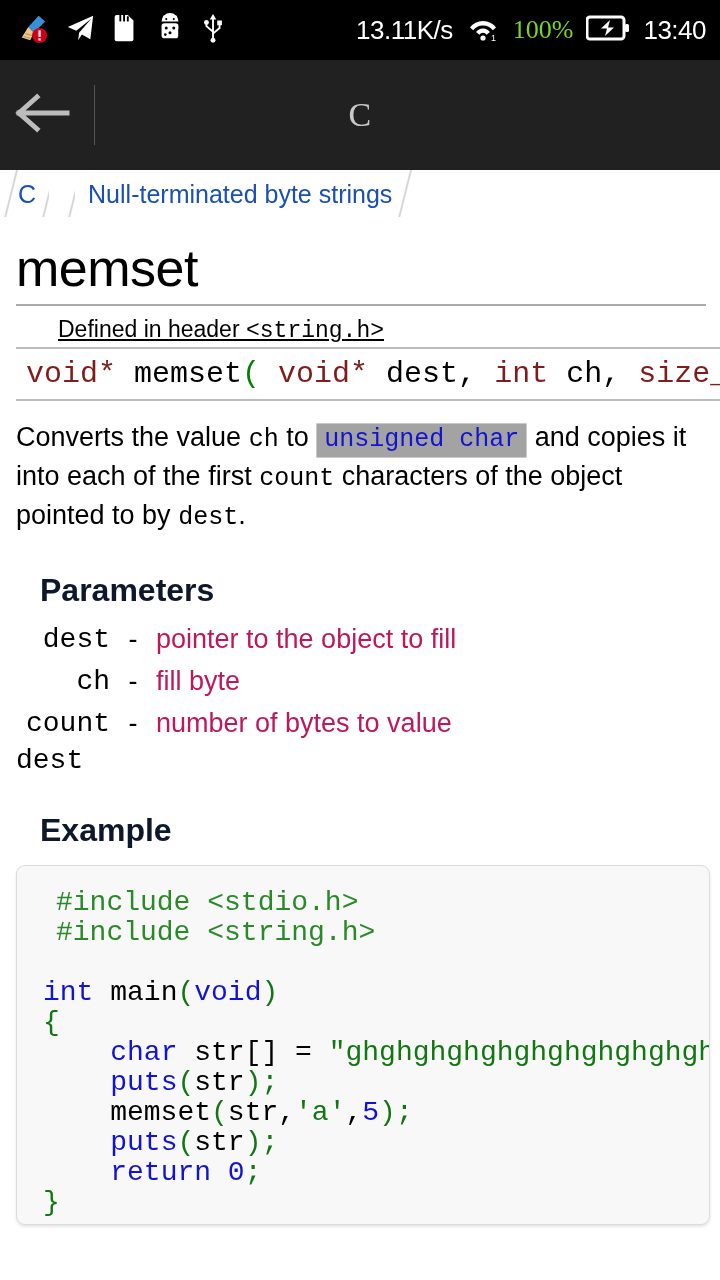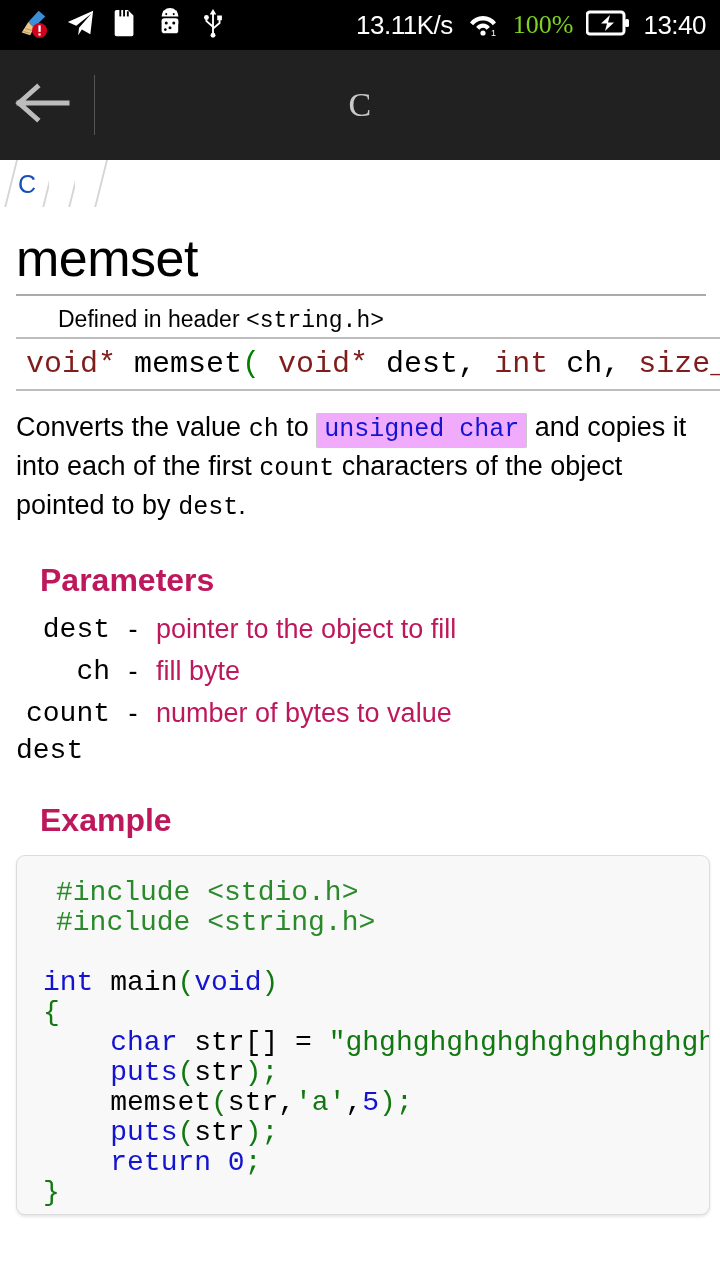--- a/index.html
+++ b/index.html
@@ -7,21 +7,21 @@
   html, body {
     width: 720px;
     height: 1280px;
     overflow: hidden;
     background: #ffffff;
     font-family: "Liberation Sans", sans-serif;
   }
 
   
   #status-bar {
-    height: 50px;
+    height: 60px;
     background: #000000;
     display: flex;
     align-items: center;
     padding: 0 14px 0 18px;
     color: #ffffff;
   }
   #status-left {
     display: flex;
     align-items: center;
     gap: 17px;
@@ -140,20 +140,21 @@
     margin: 0 14px 0 16px;
   }
 
   
   #sig-block { margin-top: 8px; }
   #defined-in {
     font-size: 23px;
     color: #000000;
     padding: 2px 0 3px 58px;
     white-space: nowrap;
+    text-decoration: underline;
   }
   #defined-in .mono { font-family: "Liberation Mono", monospace; font-size: 23px; }
   .sig-rule {
     height: 2px;
     background: #bdbdbd;
     margin: 0 0 0 16px;
   }
   #signature {
     font-family: "Liberation Mono", monospace;
     font-size: 30px;
@@ -173,32 +174,32 @@
     padding: 18px 16px 0 16px;
   }
   #description .mono {
     font-family: "Liberation Mono", monospace;
     font-size: 25px;
   }
   .typebox {
     font-family: "Liberation Mono", monospace;
     font-size: 25px;
     color: #1414d0;
-    background: #f0abfc;
+    background: #a3a3a3;
     border: 1px solid #c9c9c9;
     border-radius: 2px;
     padding: 1px 7px 3px 7px;
     white-space: nowrap;
   }
 
   
   .section-h {
     font-size: 32px;
     font-weight: bold;
-    color: #be185d;
+    color: #0f172a;
     padding-left: 40px;
     margin-top: 36px;
     margin-bottom: 10px;
   }
 
   
   #params-table {
     border-collapse: collapse;
     margin-top: 8px;
     margin-left: 0;
@@ -359,20 +360,21 @@
 <div id="breadcrumb">
   <div class="crumb first">
     <span class="lead"></span>
     <span>C</span>
     <span class="sep"></span>
   </div>
   <div class="crumb">
     <span class="sep"></span>
   </div>
   <div class="crumb">
+    <span>Null-terminated byte strings</span>
     <span class="sep"></span>
   </div>
 </div>
 
 <div id="content">
 
   <h1 id="page-title">memset</h1>
   <div class="title-rule"></div>
 
   <div id="sig-block">

